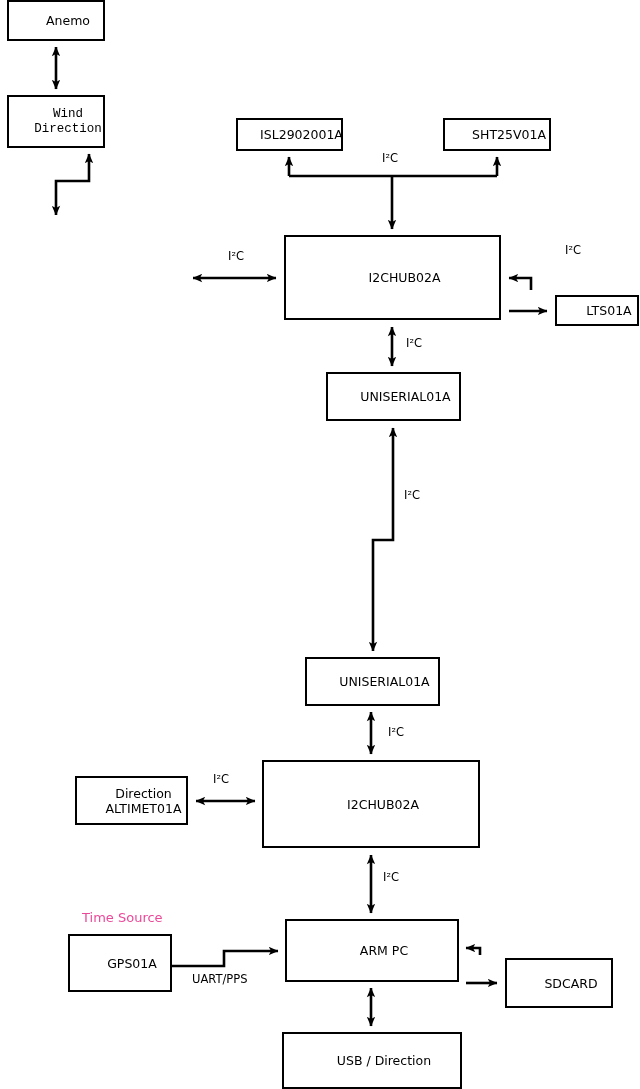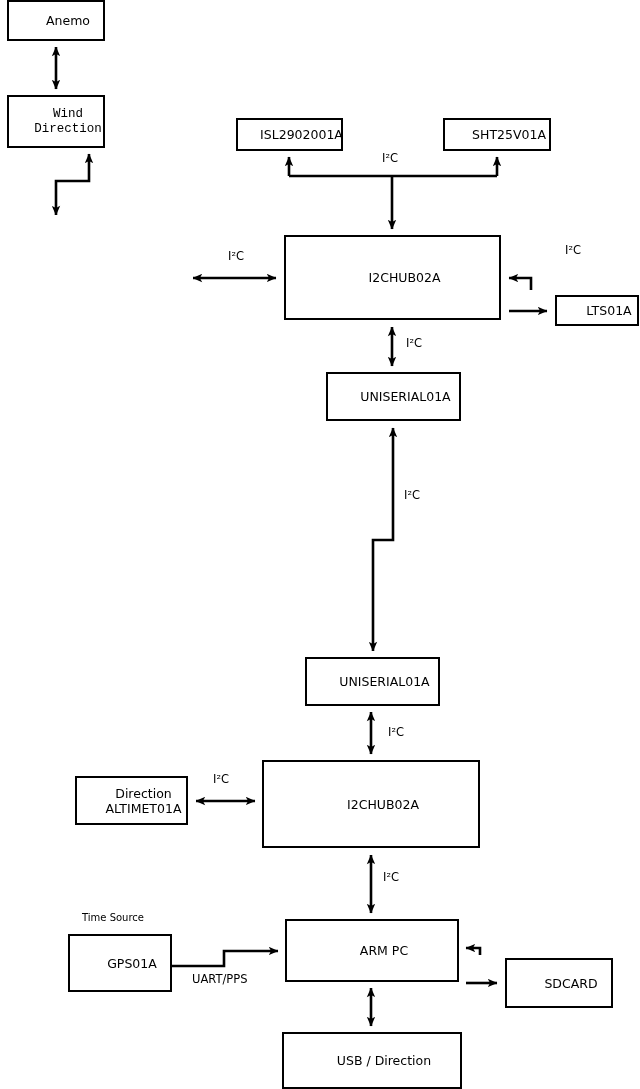--- a/index.html
+++ b/index.html
@@ -50,23 +50,23 @@
     position: absolute;
     font-size: 11.5px;
     line-height: 13px;
     color: #000000;
     white-space: nowrap;
     z-index: 3;
     background: transparent;
   }
   .free-label {
     position: absolute;
-    font-size: 10px;
+    font-size: 13px;
     line-height: 15px;
-    color: #000000;
+    color: #ec4899;
     white-space: nowrap;
     z-index: 3;
   }
 </style>
 </head>
 <body>
 
 <div id="diagram-root">
 
   <svg id="diagram-svg" viewBox="0 0 640 1089" xmlns="http://www.w3.org/2000/svg">

